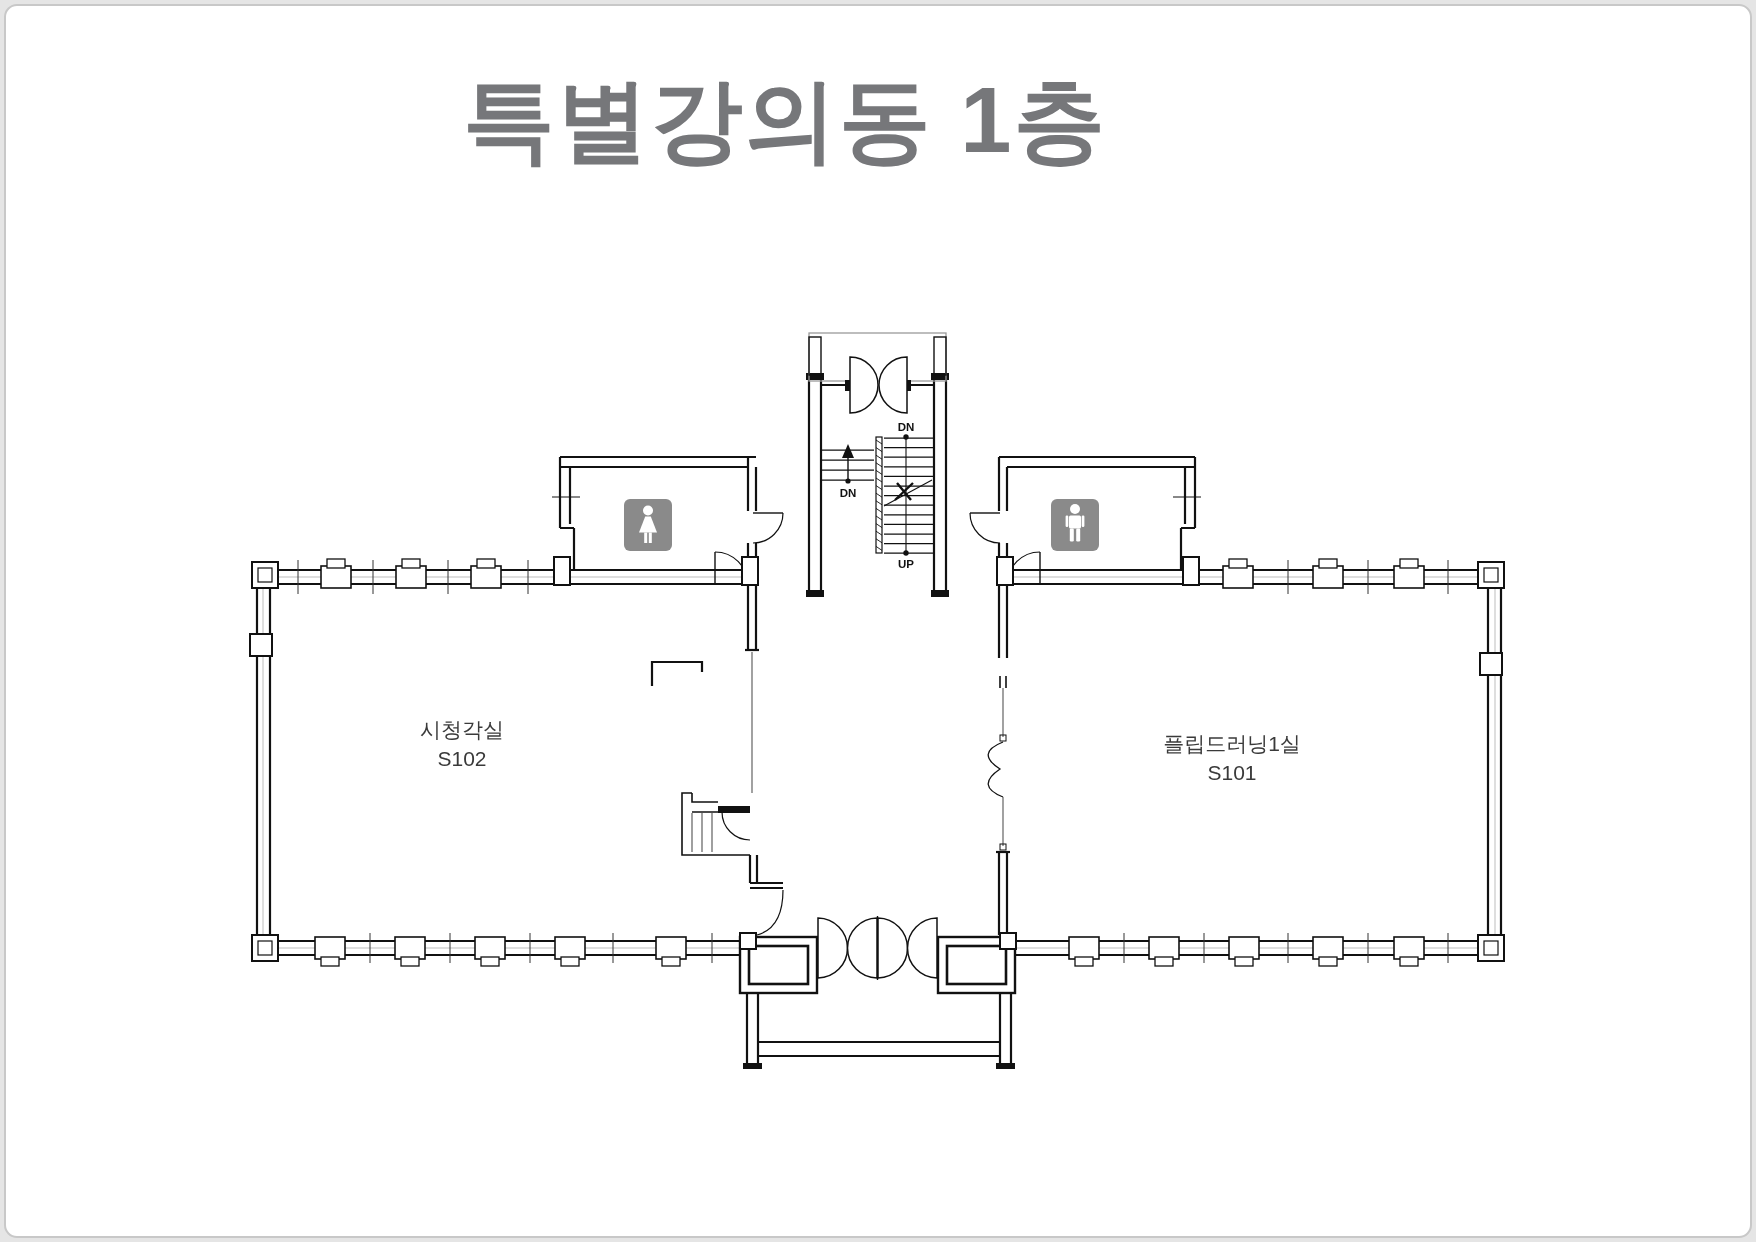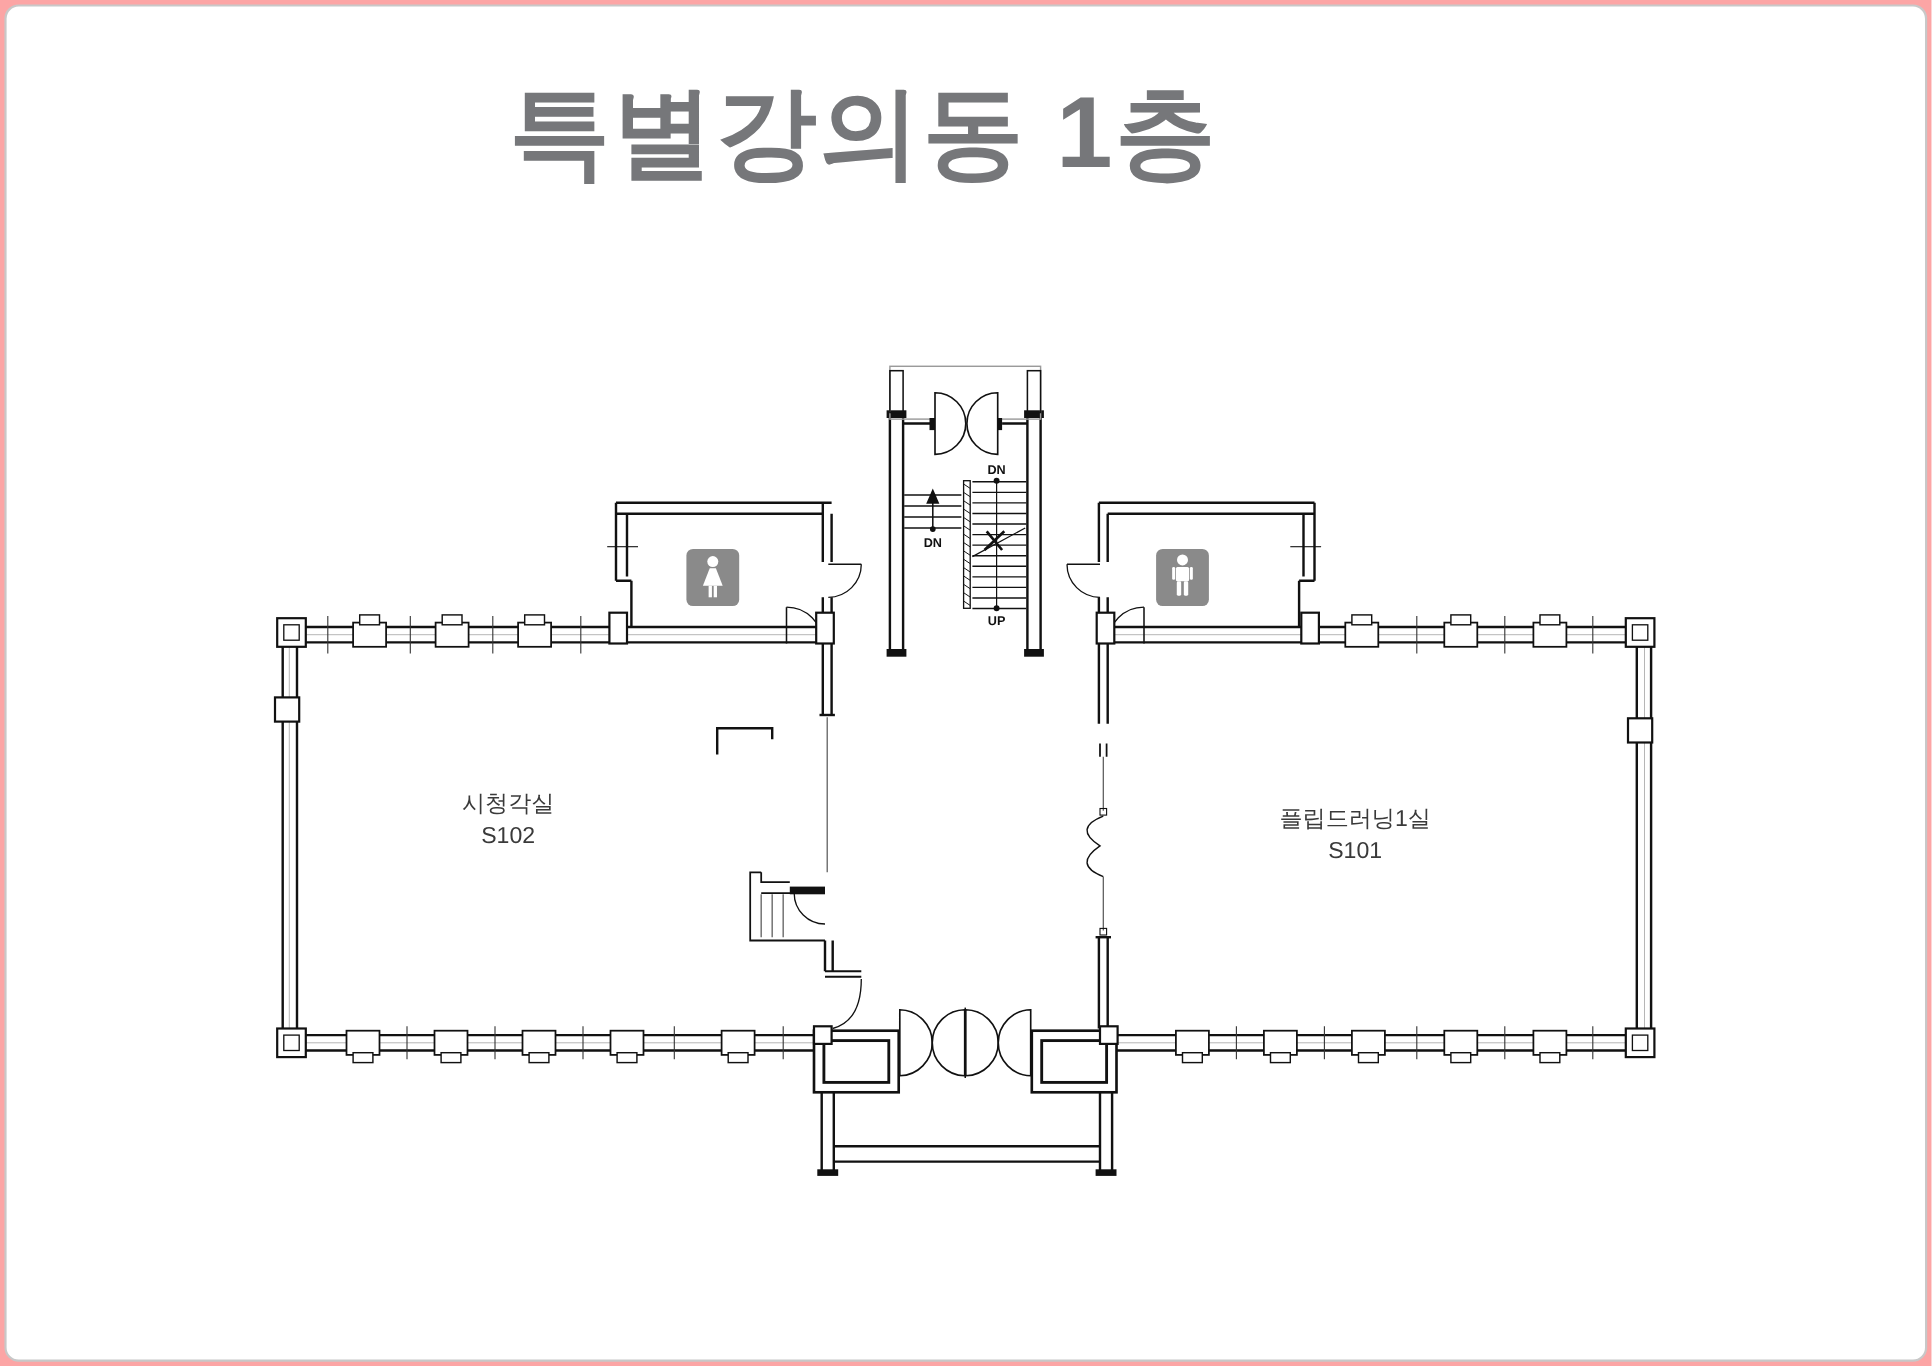--- a/index.html
+++ b/index.html
@@ -1,16 +1,16 @@
 <!DOCTYPE html>
 <html><head>
 <meta charset="utf-8">
 <style>
   html,body{margin:0;padding:0;background:#fff;}
-  .page{position:relative;width:1756px;height:1242px;background:#fca5a5;overflow:hidden;
+  .page{position:relative;width:1756px;height:1242px;background:#e5e5e5;overflow:hidden;
         font-family:"Liberation Sans","DejaVu Sans",sans-serif;}
   svg{position:absolute;left:0;top:0;}
   .title-text{font-family:"Liberation Sans","DejaVu Sans",sans-serif;font-weight:700;
               font-size:92px;fill:#76777a;letter-spacing:2px;}
   .room-label{font-family:"Liberation Sans","DejaVu Sans",sans-serif;font-size:21px;fill:#3a3a3a;}
   .stair-label{font-family:"Liberation Sans","DejaVu Sans",sans-serif;font-size:11.5px;font-weight:700;fill:#111;}
 </style>
 </head>
 <body>
 

